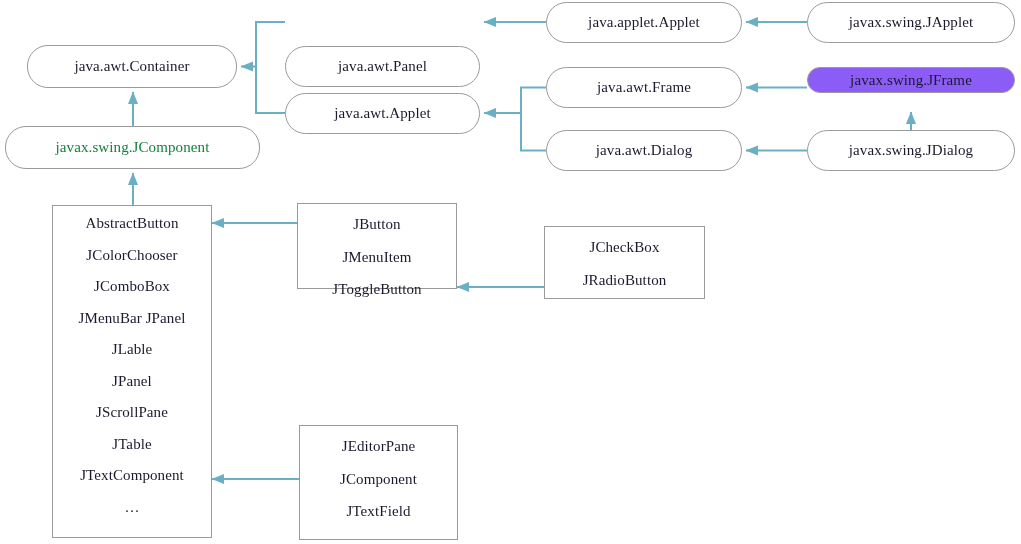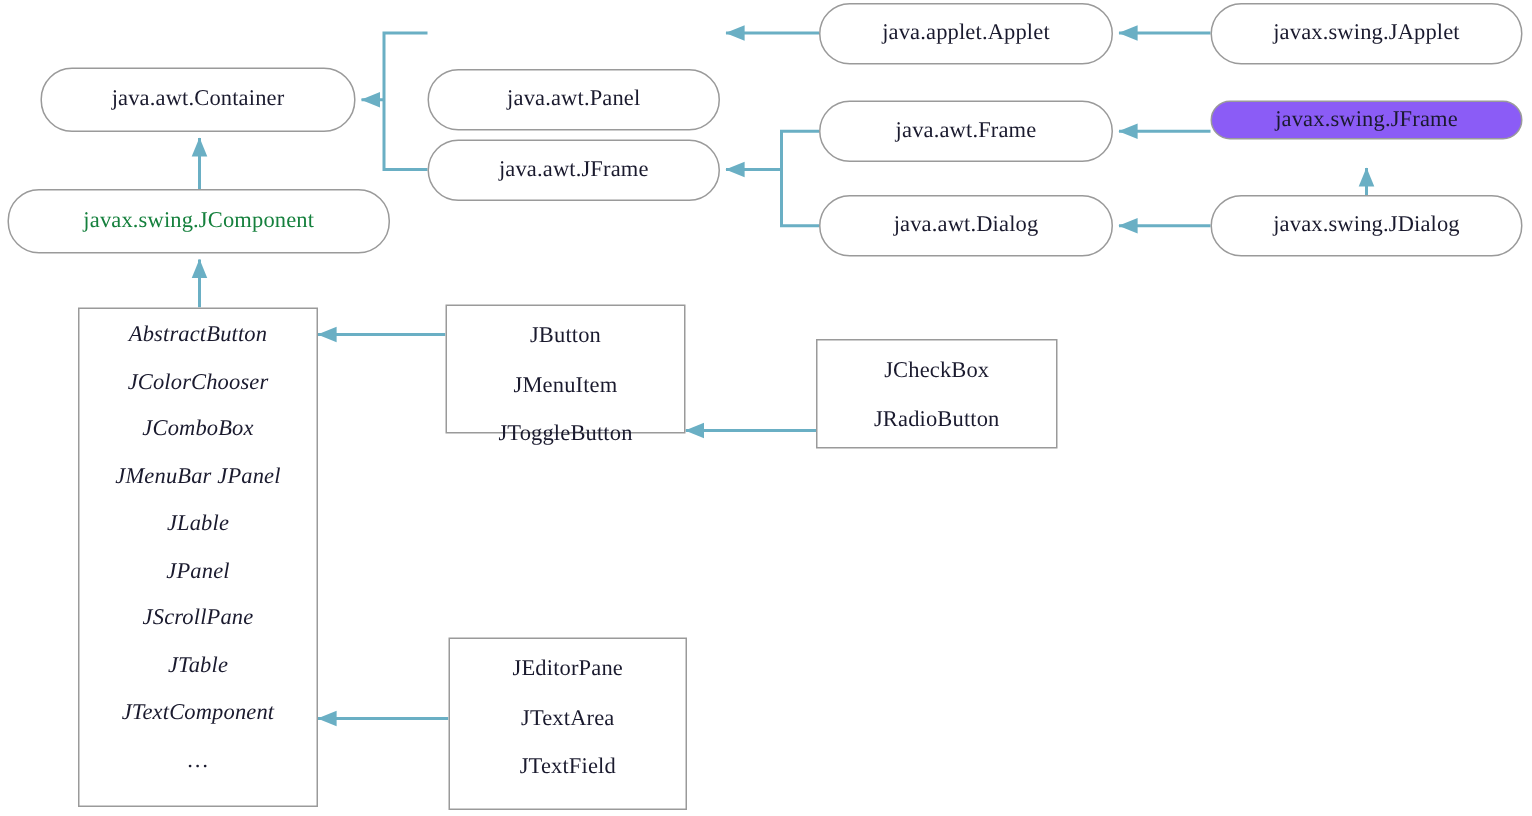--- a/index.html
+++ b/index.html
@@ -50,21 +50,20 @@
   }
   .list-node .node-label {
     font-size: 15px;
   }
   .list-node {
     justify-content: flex-start;
     padding-top: 9px;
   }
   .list-node .node-label {
     margin: 0 0 15px 0;
-    font-style: italic;
   }
   .stack-node .node-label {
     margin: 0 0 16px 0;
   }
   .stack-node {
     justify-content: flex-start;
     padding-top: 12px;
   }
   .pair-node .node-label {
     margin: 0 0 16px 0;
@@ -121,21 +120,21 @@
 
   <div class="node rounded" style="left: 5px; top: 126px; width: 255px; height: 43px; border-color: rgb(154, 154, 154); background: rgb(255, 255, 255); color: #15803d;">
     <span class="node-label">javax.swing.JComponent</span>
   </div>
 
   <div class="node rounded" style="left: 285px; top: 2px; width: 195px; height: 41px; border-color: rgb(154, 154, 154); background: rgb(255, 255, 255); color: rgb(26, 26, 46); margin-top: 44px;">
     <span class="node-label">java.awt.Panel</span>
   </div>
 
   <div class="node rounded" style="left: 285px; top: 93px; width: 195px; height: 41px; border-color: rgb(154, 154, 154); background: rgb(255, 255, 255); color: rgb(26, 26, 46);">
-    <span class="node-label">java.awt.JFrame</span>
+    <span class="node-label">java.awt.Applet</span>
   </div>
 
   <div class="node rounded" style="left: 546px; top: 2px; width: 196px; height: 41px; border-color: rgb(154, 154, 154); background: rgb(255, 255, 255); color: rgb(26, 26, 46);">
     <span class="node-label">java.applet.Applet</span>
   </div>
 
   <div class="node rounded" style="left: 546px; top: 67px; width: 196px; height: 41px; border-color: rgb(154, 154, 154); background: rgb(255, 255, 255); color: rgb(26, 26, 46);">
     <span class="node-label">java.awt.Frame</span>
   </div>
 
@@ -174,17 +173,17 @@
       <span class="node-label">JToggleButton</span>
     </div>
 
   <div class="node rect pair-node" style="left: 544px; top: 226px; width: 161px; height: 73px; border-color: rgb(154, 154, 154); background: rgb(255, 255, 255); color: rgb(26, 26, 46); align-items: center;">
       <span class="node-label">JCheckBox</span>
       <span class="node-label">JRadioButton</span>
     </div>
 
   <div class="node rect stack-node" style="left: 299px; top: 425px; width: 159px; height: 115px; border-color: rgb(154, 154, 154); background: rgb(255, 255, 255); color: rgb(26, 26, 46);">
       <span class="node-label">JEditorPane</span>
-      <span class="node-label">JTextArea</span>
+      <span class="node-label">JComponent</span>
       <span class="node-label">JTextField</span>
     </div>
 
 </div>
 
 </body></html>

